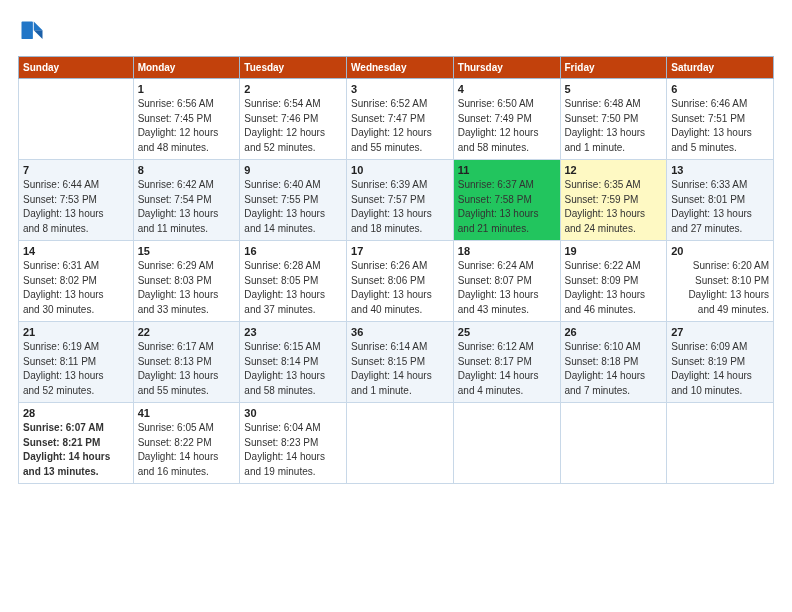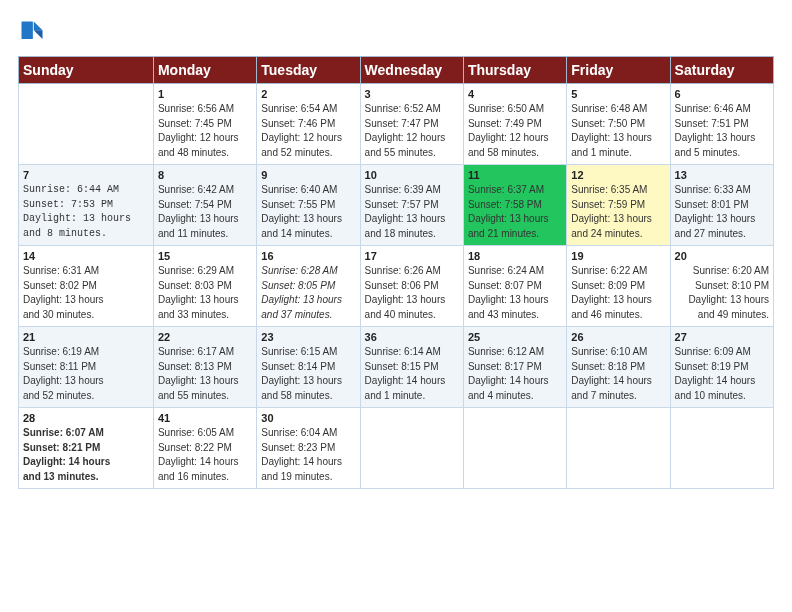--- a/index.html
+++ b/index.html
@@ -50,25 +50,25 @@
     .subtitle {
       font-size: 14px;
       color: #555;
     }
     table {
       width: 100%;
       border-collapse: collapse;
       font-size: 9.5px;
     }
     thead tr th {
-      background: #7f1d1d;
+      background: #c2410c;
       color: #fff;
       padding: 5px 4px;
       text-align: left;
-      font-size: 14px;
+      font-size: 10px;
       font-weight: bold;
       border: 1px solid #a0b8d0;
     }
     tbody tr td {
       border: 1px solid #c8d8e8;
       padding: 4px 4px;
       vertical-align: top;
       background: #fff;
       min-height: 70px;
       height: 80px;
@@ -172,21 +172,21 @@
             <span class="day-number">6</span>
             <div class="day-info" style="white-space: pre-line;">Sunrise: 6:46 AM
 Sunset: 7:51 PM
 Daylight: 13 hours
 and 5 minutes.</div>
           </td>
         </tr>
         <tr>
           <td style="background: rgb(240, 245, 250);">
             <span class="day-number">7</span>
-            <div class="day-info" style="white-space: pre-line; font-family: Liberation Mono, monospace;">Sunrise: 6:44 AM
+            <div class="day-info" style="white-space: pre-line;">Sunrise: 6:44 AM
 Sunset: 7:53 PM
 Daylight: 13 hours
 and 8 minutes.</div>
           </td>
           <td style="background: rgb(240, 245, 250);">
             <span class="day-number">8</span>
             <div class="day-info" style="white-space: pre-line;">Sunrise: 6:42 AM
 Sunset: 7:54 PM
 Daylight: 13 hours
 and 11 minutes.</div>
@@ -237,21 +237,21 @@
           </td>
           <td>
             <span class="day-number">15</span>
             <div class="day-info" style="white-space: pre-line;">Sunrise: 6:29 AM
 Sunset: 8:03 PM
 Daylight: 13 hours
 and 33 minutes.</div>
           </td>
           <td>
             <span class="day-number">16</span>
-            <div class="day-info" style="white-space: pre-line; font-style: italic;">Sunrise: 6:28 AM
+            <div class="day-info" style="white-space: pre-line;">Sunrise: 6:28 AM
 Sunset: 8:05 PM
 Daylight: 13 hours
 and 37 minutes.</div>
           </td>
           <td>
             <span class="day-number">17</span>
             <div class="day-info" style="white-space: pre-line;">Sunrise: 6:26 AM
 Sunset: 8:06 PM
 Daylight: 13 hours
 and 40 minutes.</div>

